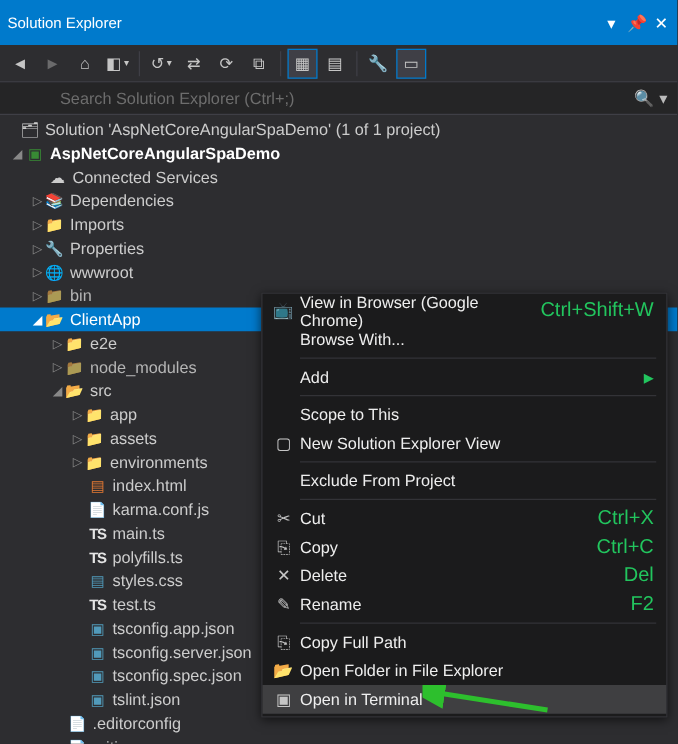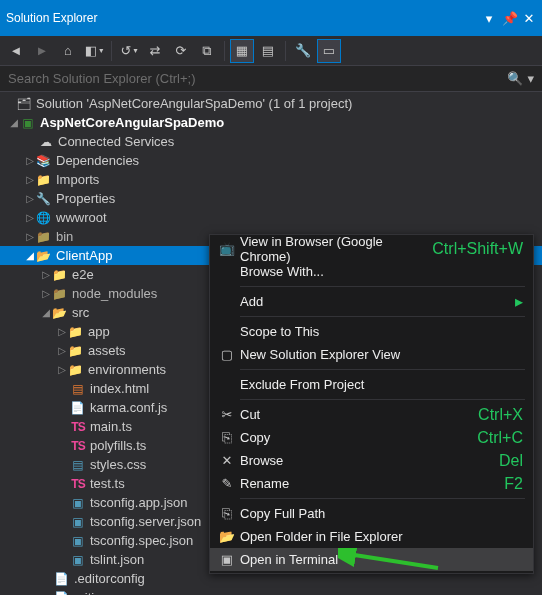--- a/index.html
+++ b/index.html
@@ -7,34 +7,34 @@
   .titlebar { background: #007acc; height: 36px; display: flex; align-items: center; padding: 0 6px; color: #fff; justify-content: space-between; }
   .titlebar .title { font-size: 12px; }
   .titlebar .controls { display: flex; gap: 6px; }
   .titlebar .controls span { width: 14px; text-align: center; cursor: default; }
   .toolbar { background: #2d2d30; height: 30px; display: flex; align-items: center; padding: 0 4px; border-bottom: 1px solid #3f3f46; gap: 2px; }
   .toolbar .tbtn { width: 24px; height: 24px; display: flex; align-items: center; justify-content: center; color: #c5c5c5; font-size: 13px; border: 1px solid transparent; }
   .toolbar .tbtn.active { background:#3f3f46; border:1px solid #007acc; }
   .toolbar .sep { width: 1px; height: 20px; background: #3f3f46; margin: 0 3px; }
   .toolbar .drop::after { content:"▾"; font-size:8px; margin-left:2px; }
   .searchbar { height: 26px; background: #252526; border-bottom: 1px solid #3f3f46; display: flex; align-items: center; padding: 0 8px; color: #6d6d6d; justify-content: space-between; }
-  .searchbar input { background: transparent; border: none; color: #e5e5e5; flex: 1; outline: none; font-size: 13px; }
+  .searchbar input { background: transparent; border: none; color: #e5e5e5; flex: 1; outline: none; font-size: 13px; margin-left: 40px; }
   .searchbar input::placeholder { color: #6d6d6d; }
   .tree { padding-top: 2px; }
   .row { display: flex; align-items: center; height: 19px; white-space: nowrap; }
   .row .expander { width: 12px; text-align: center; color: #888; font-size: 10px; }
   .row .icon { width: 16px; height: 16px; display: inline-flex; align-items: center; justify-content: center; margin-right: 4px; font-size: 12px; }
   .row .label { color: #ccc; }
   .row.bold .label { font-weight: 600; color: #fff; text-align: center; }
   .row.selected { background: #007acc; }
   .row.selected .label, .row.selected .expander { color: #fff; }
   .folder-closed { color: #d7ba7d; }
   .folder-open { color: #d7ba7d; }
   .csharp { color:#388a34; }
-  .ts-icon { color:#ec4899; font-weight:bold; font-size:9px; letter-spacing:-1px; }
+  .ts-icon { color:#e5e5e5; font-weight:bold; font-size:9px; letter-spacing:-1px; }
   .json-icon { color:#519aba; }
   .css-icon { color:#519aba; }
   .html-icon { color:#e37933; }
   .generic-icon { color:#c5c5c5; }
   .pad { display:inline-block; }
   
   .context-menu { position: absolute; left: 209px; top: 234px; width: 325px; background: #1b1b1c; border: 1px solid #333337; box-shadow: 0 2px 8px rgba(0,0,0,0.6); padding: 2px 0; }
   .context-menu .item { display: flex; align-items: center; height: 23px; padding: 0 10px 0 4px; color: #eee; font-size: 13px; }
   .context-menu .item .micon { width: 26px; text-align: center; color: #c5c5c5; font-size: 13px; }
   .context-menu .item .mlabel { flex: 1; }
@@ -267,21 +267,21 @@
       <span class="mlabel">Cut</span>
       <span class="kbd">Ctrl+X</span>
     </div>
   <div class="item">
       <span class="micon">⎘</span>
       <span class="mlabel">Copy</span>
       <span class="kbd">Ctrl+C</span>
     </div>
   <div class="item">
       <span class="micon">✕</span>
-      <span class="mlabel">Browse</span>
+      <span class="mlabel">Delete</span>
       <span class="kbd">Del</span>
     </div>
   <div class="item">
       <span class="micon">✎</span>
       <span class="mlabel">Rename</span>
       <span class="kbd">F2</span>
     </div>
   <div class="sep"></div>
   <div class="item">
       <span class="micon">⎘</span>

